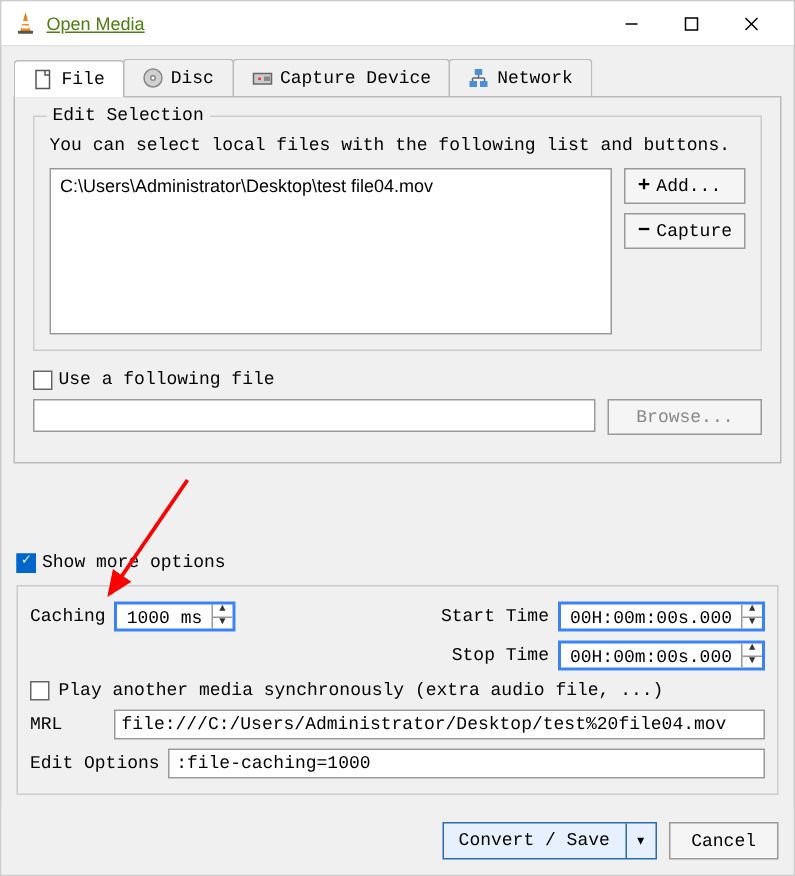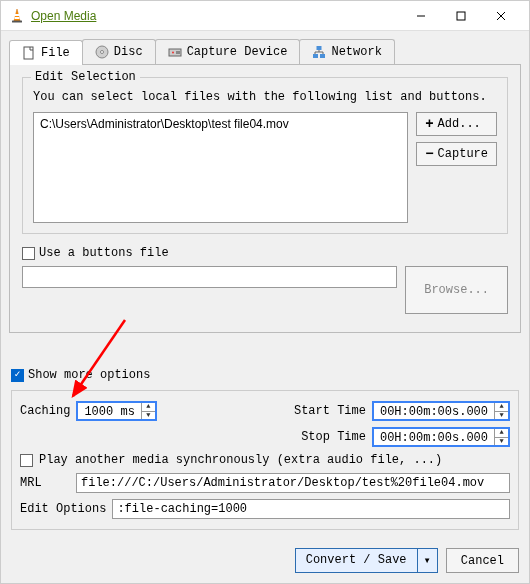--- a/index.html
+++ b/index.html
@@ -185,21 +185,21 @@
     .sub-file-input {
       flex: 1;
       border: 1px solid #999;
       background: #fff;
       height: 22px;
       padding: 2px 4px;
     }
     .browse-btn {
       border: 1px solid #999;
       background: #f5f5f5;
-      padding: 16px 18px;
+      padding: 4px 18px;
       font-family: "Courier New", monospace;
       font-size: 12px;
       color: #888;
     }
     .arrow-layer {
       position: absolute;
       left: 12px;
       top: 285px;
       pointer-events: none;
       z-index: 5;
@@ -398,21 +398,21 @@
             <div class="btn">
               <span class="btn-sym">−</span>
               <span>Capture</span>
             </div>
           </div>
         </div>
       </div>
 
       <div class="subtitle-row">
         <span class="checkbox"></span>
-        <span>Use a buttons file</span>
+        <span>Use a following file</span>
       </div>
       <div class="sub-file-row">
         <div class="sub-file-input"></div>
         <div class="browse-btn">
           <span>Browse...</span>
         </div>
       </div>
     </div>
 
     <svg class="arrow-layer" width="120" height="100">

